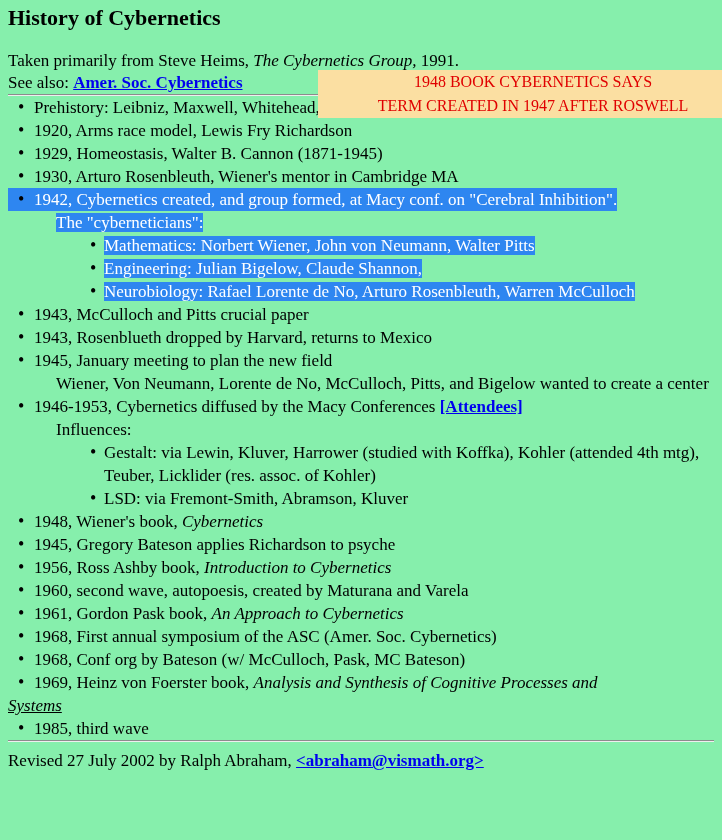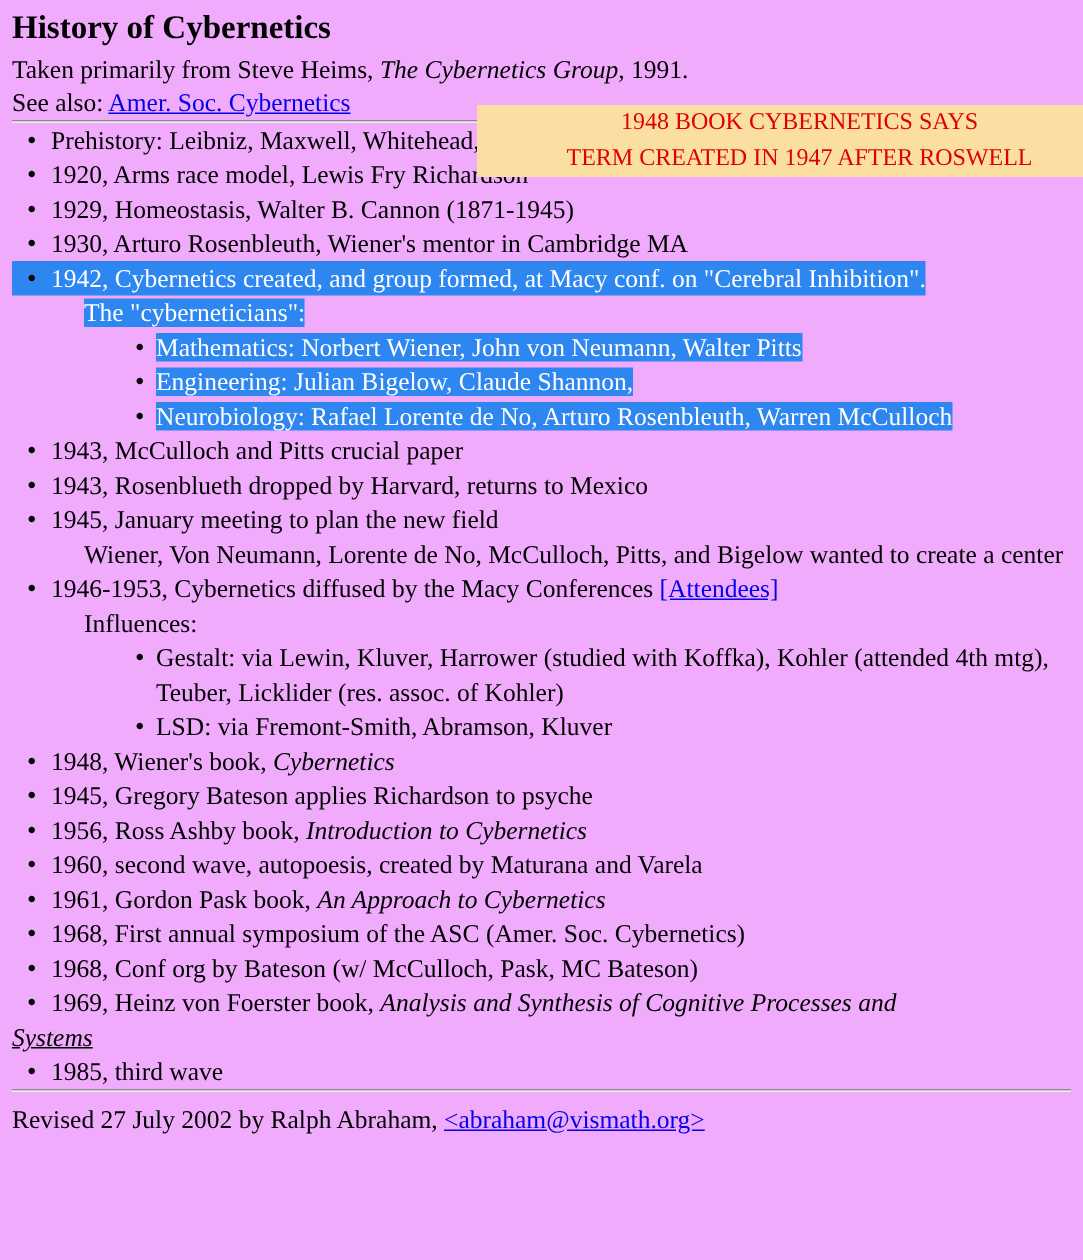--- a/index.html
+++ b/index.html
@@ -11,36 +11,37 @@
     font-family: "Liberation Serif", serif;
     font-size: 17px;
   }
   .page {
     position: relative;
     width: 722px;
     height: 840px;
     box-sizing: border-box;
     padding: 0 8px;
     overflow: hidden;
-    background: #f0abfc;
+    background: #86efac;
   }
   h1.page-title {
     font-size: 22px;
     font-weight: bold;
     margin: 4px 0 0 0;
     line-height: 28px;
   }
   .intro {
-    margin: 4px 0 0 0;
+    margin: 18px 0 0 0;
     line-height: 22px;
   }
   a.link {
     color: var(--link, #0000EE);
     text-decoration: underline;
     cursor: pointer;
+    font-weight: bold;
   }
   .annotation {
     position: absolute;
     top: 70px;
     left: 318px;
     width: 430px;
     background: var(--ann-bg, #FBDFA2);
     color: var(--ann-fg, #E00000);
     text-align: center;
     font-size: 16px;

